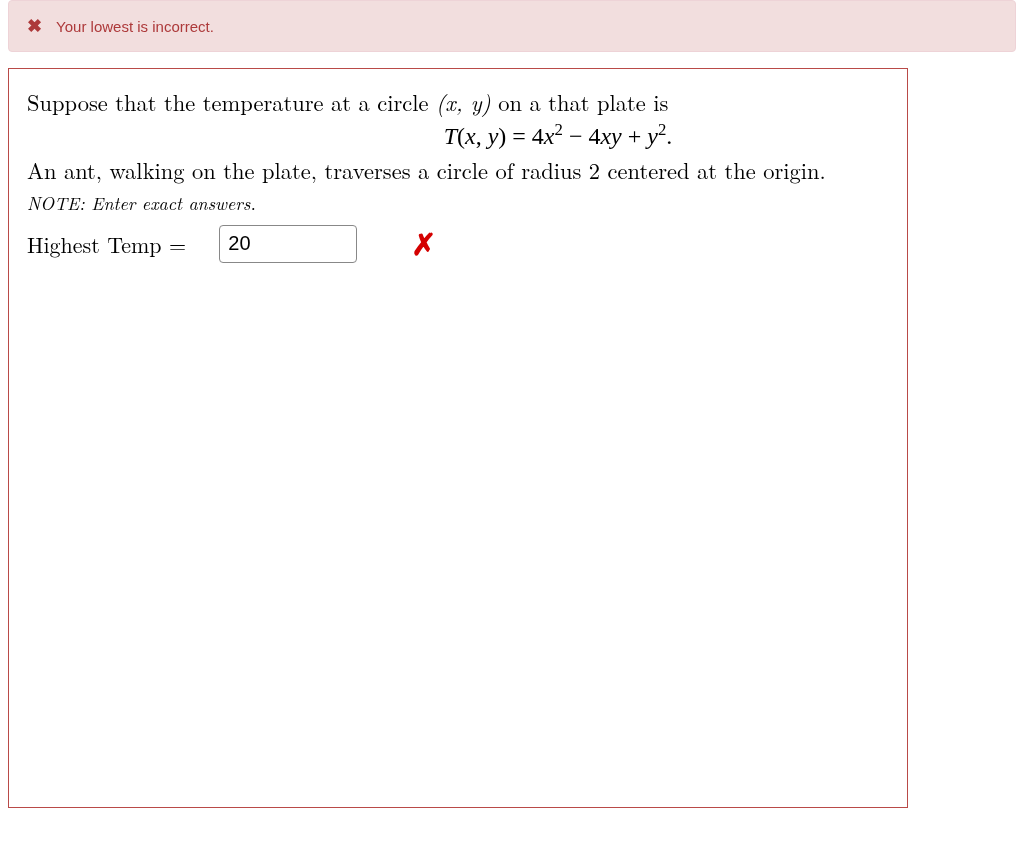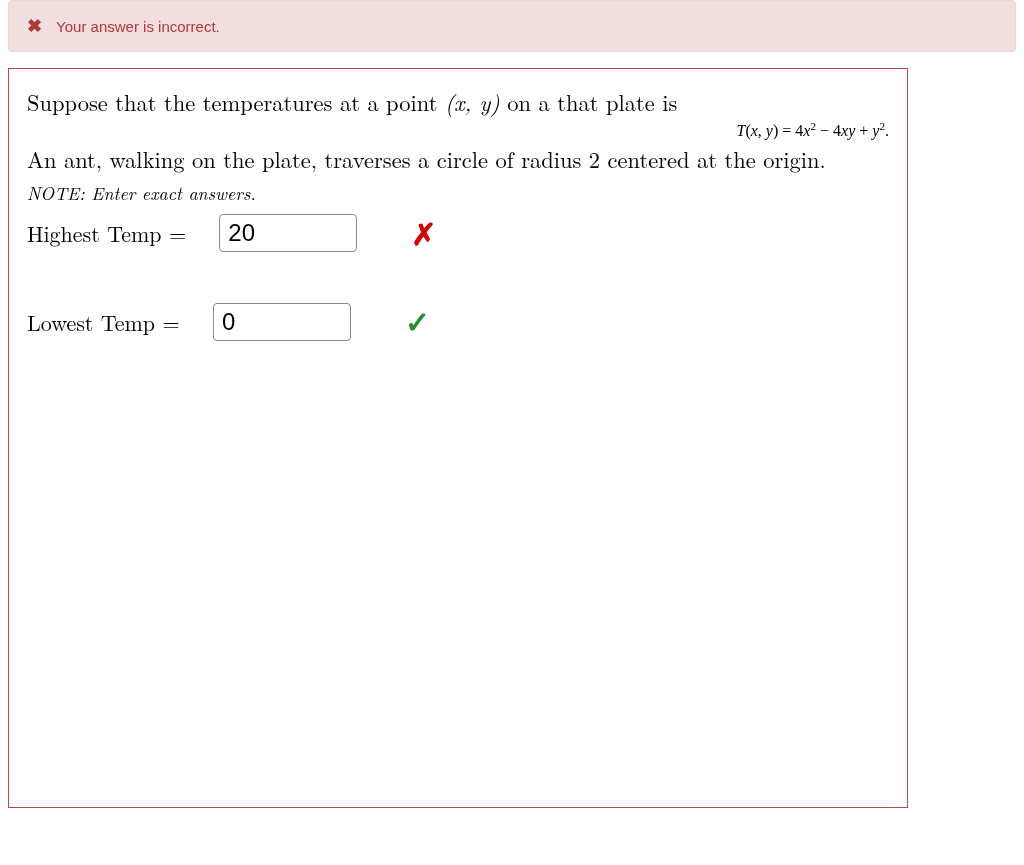--- a/index.html
+++ b/index.html
@@ -36,82 +36,77 @@
     font-size: 22.5px;
     color: #000;
     line-height: 1.35;
   }
   .question-text {
     margin-bottom: 8px;
   }
   .formula {
     font-family: Georgia, "Times New Roman", serif;
     font-style: italic;
-    text-align: right;
+    text-align: center;
     margin: 2px 0 2px 200px;
-    font-size: 16px;
+    font-size: 24px;
   }
   .note {
     font-style: italic;
     font-size: 18px;
     margin-top: 6px;
   }
   .answer-row {
     display: flex;
     align-items: center;
     gap: 26px;
     margin-bottom: 48px;
     font-size: 22px;
   }
   .answer-row .label {
     white-space: pre;
   }
   .answer-row input {
     width: 120px;
     height: 32px;
-    font-size: 24px;
+    font-size: 20px;
     padding: 2px 8px;
     border: 1px solid #888;
     border-radius: 4px;
     font-family: Arial, sans-serif;
   }
   .mark-icon {
     margin-left: 28px;
     font-size: 30px;
     font-weight: 900;
   }
   .mark-wrong { color: #d40101; }
   .mark-correct { color: #2e8b2e; }
   sup { font-size: 0.7em; vertical-align: super; font-style: normal;}
   .var { font-style: italic; }
 </style>
 </head>
 <body>
 
 <div class="alert-box">
   <span class="x-icon">✖</span>
-  <span>Your answer is incorrect.</span>
+  <span>Your lowest is incorrect.</span>
 </div>
 
 <div class="question-frame">
 
   <div class="question-text">
-    <span>Suppose that the temperatures at a point </span><span class="var">(x, y)</span><span> on a that plate is</span>
+    <span>Suppose that the temperature at a circle </span><span class="var">(x, y)</span><span> on a that plate is</span>
     <div class="formula">
       <span class="var">T</span><span style="font-style:normal">(</span><span class="var">x</span><span style="font-style:normal">, </span><span class="var">y</span><span style="font-style:normal">) = 4</span><span class="var">x</span><sup>2</sup><span style="font-style:normal"> − 4</span><span class="var">x</span><span class="var">y</span><span style="font-style:normal"> + </span><span class="var">y</span><sup>2</sup><span style="font-style:normal">.</span>
     </div>
     <div>An ant, walking on the plate, traverses a circle of radius 2 centered at the origin.</div>
     <div class="note">NOTE: Enter exact answers.</div>
   </div>
 
   <div class="answer-row">
     <span class="label">Highest Temp = </span>
     <input type="text" value="20" style="">
     <span class="mark-icon mark-wrong">✗</span>
   </div>
 
-  <div class="answer-row">
-    <span class="label">Lowest Temp = </span>
-    <input type="text" value="0" style="">
-    <span class="mark-icon mark-correct">✓</span>
-  </div>
 
 </div>
 
 </body></html>

